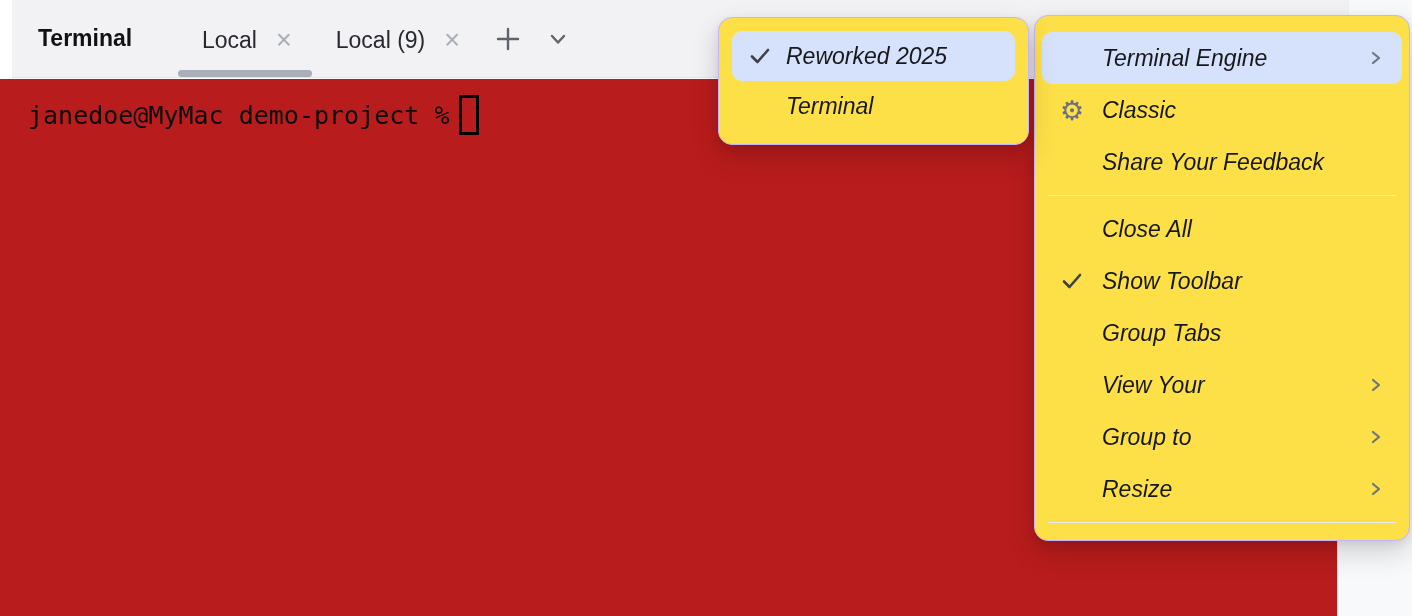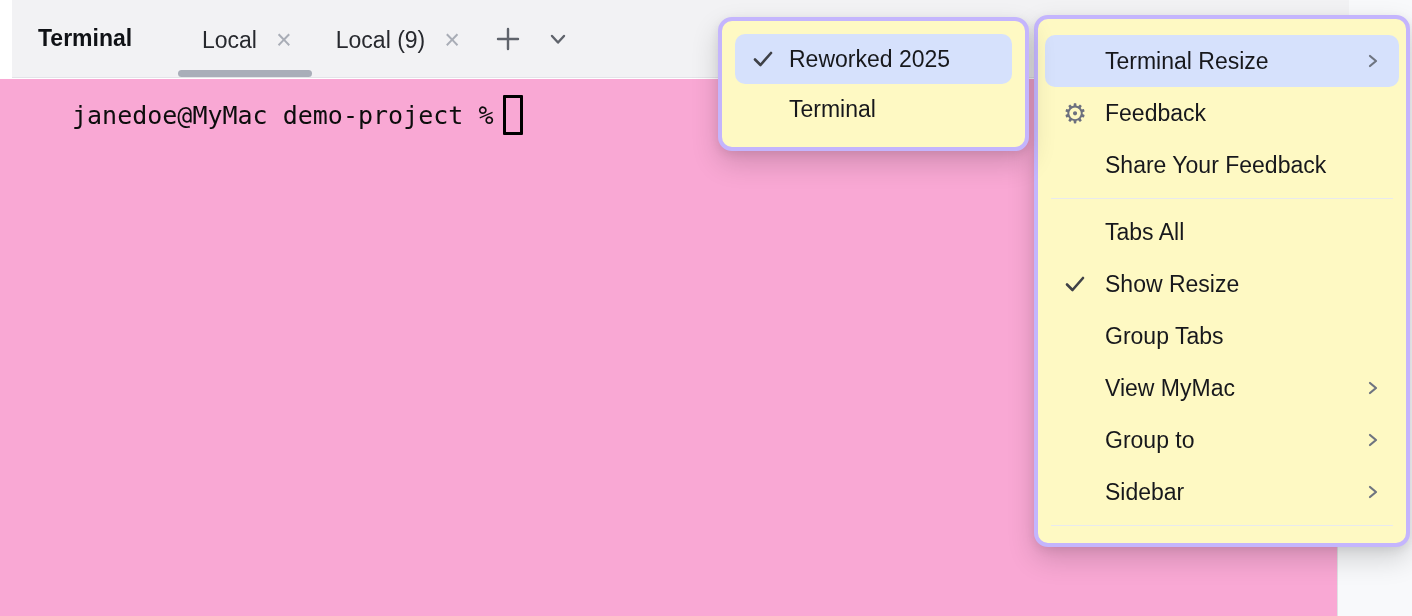--- a/index.html
+++ b/index.html
@@ -22,28 +22,28 @@
   .tab .close-x { margin-left:19px; font-size:27px; line-height:1; color:#a9adb6; font-weight:400; }
   .tab.active::after { content:""; position:absolute; left:0; right:0; bottom:0; height:7px;
                        background:#a9aeb9; border-radius:4px; }
   .icon-btn { display:flex; align-items:center; justify-content:center;
               width:40px; height:40px; background:none; border:none; cursor:pointer; }
   .icon-btn.newtab { margin-left:8px; }
   .icon-btn.more { margin-left:10px; }
   .icon-btn svg { display:block; }
 
   
-  .terminal-body { position:absolute; left:0; top:79px; width:1337px; height:537px; background:#f9a8d4;padding-left:44px; }
+  .terminal-body { position:absolute; left:0; top:79px; width:1337px; height:537px; background:#b91c1c; }
   .prompt-line { display:flex; align-items:center; padding:16px 0 0 28px; height:56px; }
   .prompt-text { font-family:"DejaVu Sans Mono", monospace; font-size:25px; color:#0d0d0d; white-space:pre; }
   .cursor-block { width:20px; height:40px; border:3px solid #000; border-radius:1px; margin-left:10px; }
 
   
-  .popup { position:absolute; background:#fef9c3; border:4px solid #c4b5fd; border-radius:14px;
-           box-shadow:0 12px 28px rgba(0,0,0,.16), 0 3px 10px rgba(0,0,0,.08); }
+  .popup { position:absolute; background:#fde047; border:1px solid #c4b5fd; border-radius:14px;
+           box-shadow:0 12px 28px rgba(0,0,0,.16), 0 3px 10px rgba(0,0,0,.08);font-style:italic; }
 
   .submenu { left:718px; top:17px; width:311px; padding:13px 0; z-index:12; }
   .sub-item { height:50px; margin:0 13px; border-radius:10px; display:flex; align-items:center;
               padding:0 16px; font-size:23px; color:#17181c; cursor:default; }
   .sub-item.highlighted { background:#d6e1fc; }
   .sub-item .check-slot { width:38px; display:flex; align-items:center; }
   .sub-item .check-slot.hidden-check svg { visibility:hidden; }
 
   .main-menu { left:1034px; top:15px; width:376px; padding:16px 0 10px; z-index:11; }
   .menu-item { height:52px; margin:0 7px; border-radius:10px; display:flex; align-items:center;
@@ -116,84 +116,84 @@
         </svg>
       </span>
       <span class="mi-label">Terminal</span>
     </div>
   </div>
 
   <div class="popup main-menu">
 
     <div class="menu-item highlighted">
       <span class="mi-icon"></span>
-      <span class="mi-label">Terminal Resize</span>
+      <span class="mi-label">Terminal Engine</span>
       <span class="mi-chevron">
         <svg width="16" height="18" viewBox="0 0 16 18">
           <path d="M5 4 L11 9 L5 14" stroke="#6e7480" stroke-width="2.2" stroke-linecap="round" stroke-linejoin="round" fill="none"></path>
         </svg>
       </span>
     </div>
 
     <div class="menu-item">
       <span class="mi-icon">
         <span class="gear-glyph">⚙</span>
       </span>
-      <span class="mi-label">Feedback</span>
+      <span class="mi-label">Classic</span>
     </div>
 
     <div class="menu-item">
       <span class="mi-icon"></span>
       <span class="mi-label">Share Your Feedback</span>
     </div>
 
     <div class="menu-divider"></div>
 
     <div class="menu-item">
       <span class="mi-icon"></span>
-      <span class="mi-label">Tabs All</span>
+      <span class="mi-label">Close All</span>
     </div>
 
     <div class="menu-item">
       <span class="mi-icon">
         <svg width="24" height="22" viewBox="0 0 24 22">
           <path d="M4 11.5 L9.5 17 L20 5" stroke="#3f4147" stroke-width="2.6" stroke-linecap="round" stroke-linejoin="round" fill="none"></path>
         </svg>
       </span>
-      <span class="mi-label">Show Resize</span>
+      <span class="mi-label">Show Toolbar</span>
     </div>
 
     <div class="menu-item">
       <span class="mi-icon"></span>
       <span class="mi-label">Group Tabs</span>
     </div>
 
     <div class="menu-item">
       <span class="mi-icon"></span>
-      <span class="mi-label">View MyMac</span>
+      <span class="mi-label">View Your</span>
       <span class="mi-chevron">
         <svg width="16" height="18" viewBox="0 0 16 18">
           <path d="M5 4 L11 9 L5 14" stroke="#6e7480" stroke-width="2.2" stroke-linecap="round" stroke-linejoin="round" fill="none"></path>
         </svg>
       </span>
     </div>
 
     <div class="menu-item">
       <span class="mi-icon"></span>
       <span class="mi-label">Group to</span>
       <span class="mi-chevron">
         <svg width="16" height="18" viewBox="0 0 16 18">
           <path d="M5 4 L11 9 L5 14" stroke="#6e7480" stroke-width="2.2" stroke-linecap="round" stroke-linejoin="round" fill="none"></path>
         </svg>
       </span>
     </div>
 
     <div class="menu-item">
       <span class="mi-icon"></span>
-      <span class="mi-label">Sidebar</span>
+      <span class="mi-label">Resize</span>
       <span class="mi-chevron">
         <svg width="16" height="18" viewBox="0 0 16 18">
           <path d="M5 4 L11 9 L5 14" stroke="#6e7480" stroke-width="2.2" stroke-linecap="round" stroke-linejoin="round" fill="none"></path>
         </svg>
       </span>
     </div>
 
     <div class="menu-divider"></div>
 
 

